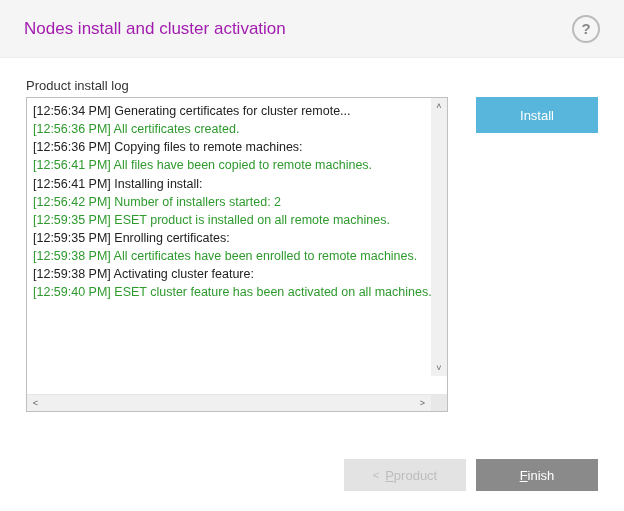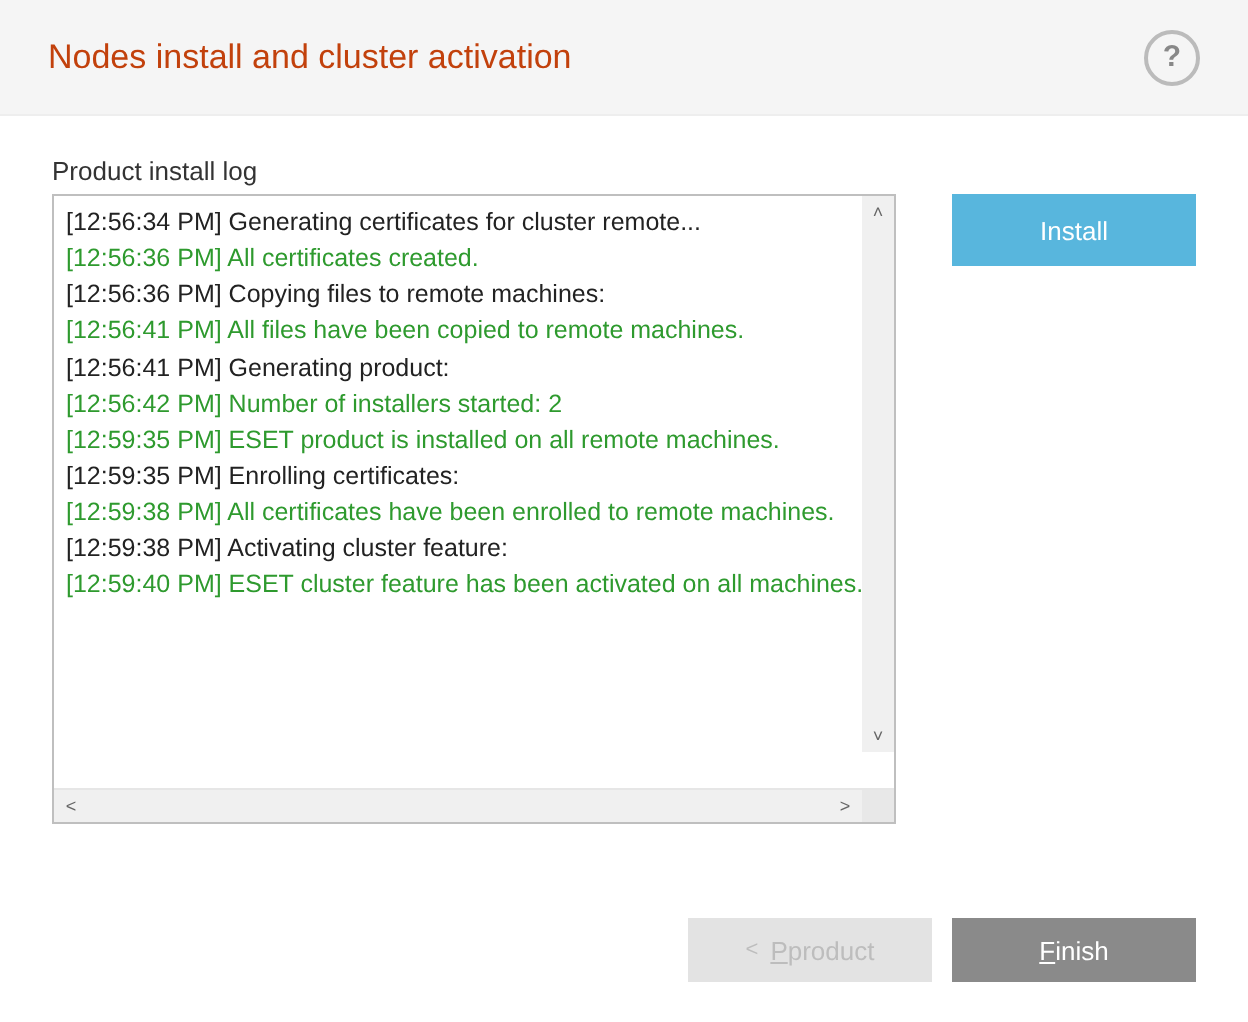--- a/index.html
+++ b/index.html
@@ -16,21 +16,21 @@
       height: 58px;
       background: #f5f5f5;
       padding: 0 24px;
       display: flex;
       align-items: center;
       justify-content: space-between;
       border-bottom: 1px solid #eee;
     }
     .header-title {
       font-size: 17px;
-      color: #c2410c;
+      color: #a21caf;
       font-weight: 400;
     }
     .help-btn {
       width: 28px;
       height: 28px;
       border-radius: 50%;
       border: 2px solid #bbb;
       background: #f5f5f5;
       color: #888;
       font-size: 15px;
@@ -159,21 +159,21 @@
 <div class="content">
   <div class="left">
     <div class="section-label">Product install log</div>
     <div class="log-box">
       <div class="log-body">
         <div class="log-lines" id="log-lines">
             <div class="line normal">[12:56:34 PM] Generating certificates for cluster remote...</div>
             <div class="line success">[12:56:36 PM] All certificates created.</div>
             <div class="line normal">[12:56:36 PM] Copying files to remote machines:</div>
             <div class="line success">[12:56:41 PM] All files have been copied to remote machines.</div>
-            <div class="line normal">[12:56:41 PM] Generating product:</div>
+            <div class="line normal">[12:56:41 PM] Installing install:</div>
             <div class="line success">[12:56:42 PM] Number of installers started: 2</div>
             <div class="line success">[12:59:35 PM] ESET product is installed on all remote machines.</div>
             <div class="line normal">[12:59:35 PM] Enrolling certificates:</div>
             <div class="line success">[12:59:38 PM] All certificates have been enrolled to remote machines.</div>
             <div class="line normal">[12:59:38 PM] Activating cluster feature:</div>
             <div class="line success">[12:59:40 PM] ESET cluster feature has been activated on all machines.</div>
           </div>
         <div class="v-scroll">
           <div class="scroll-arrow">˄</div>
           <div class="scroll-arrow">˅</div>

